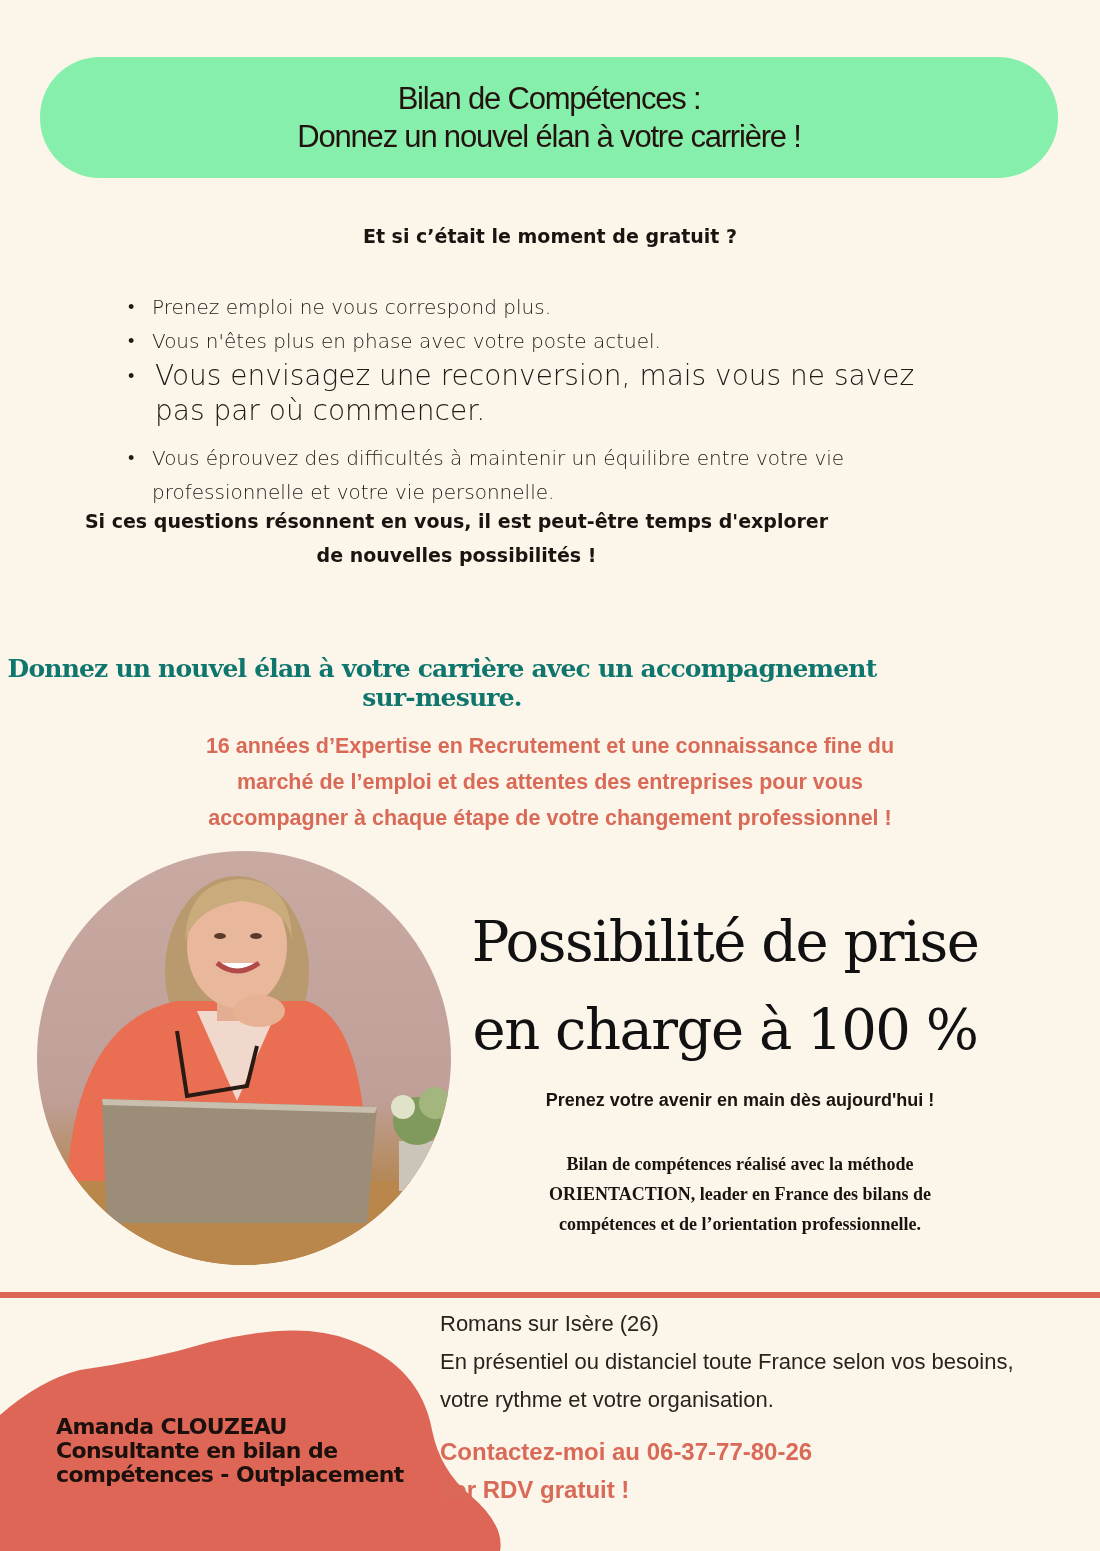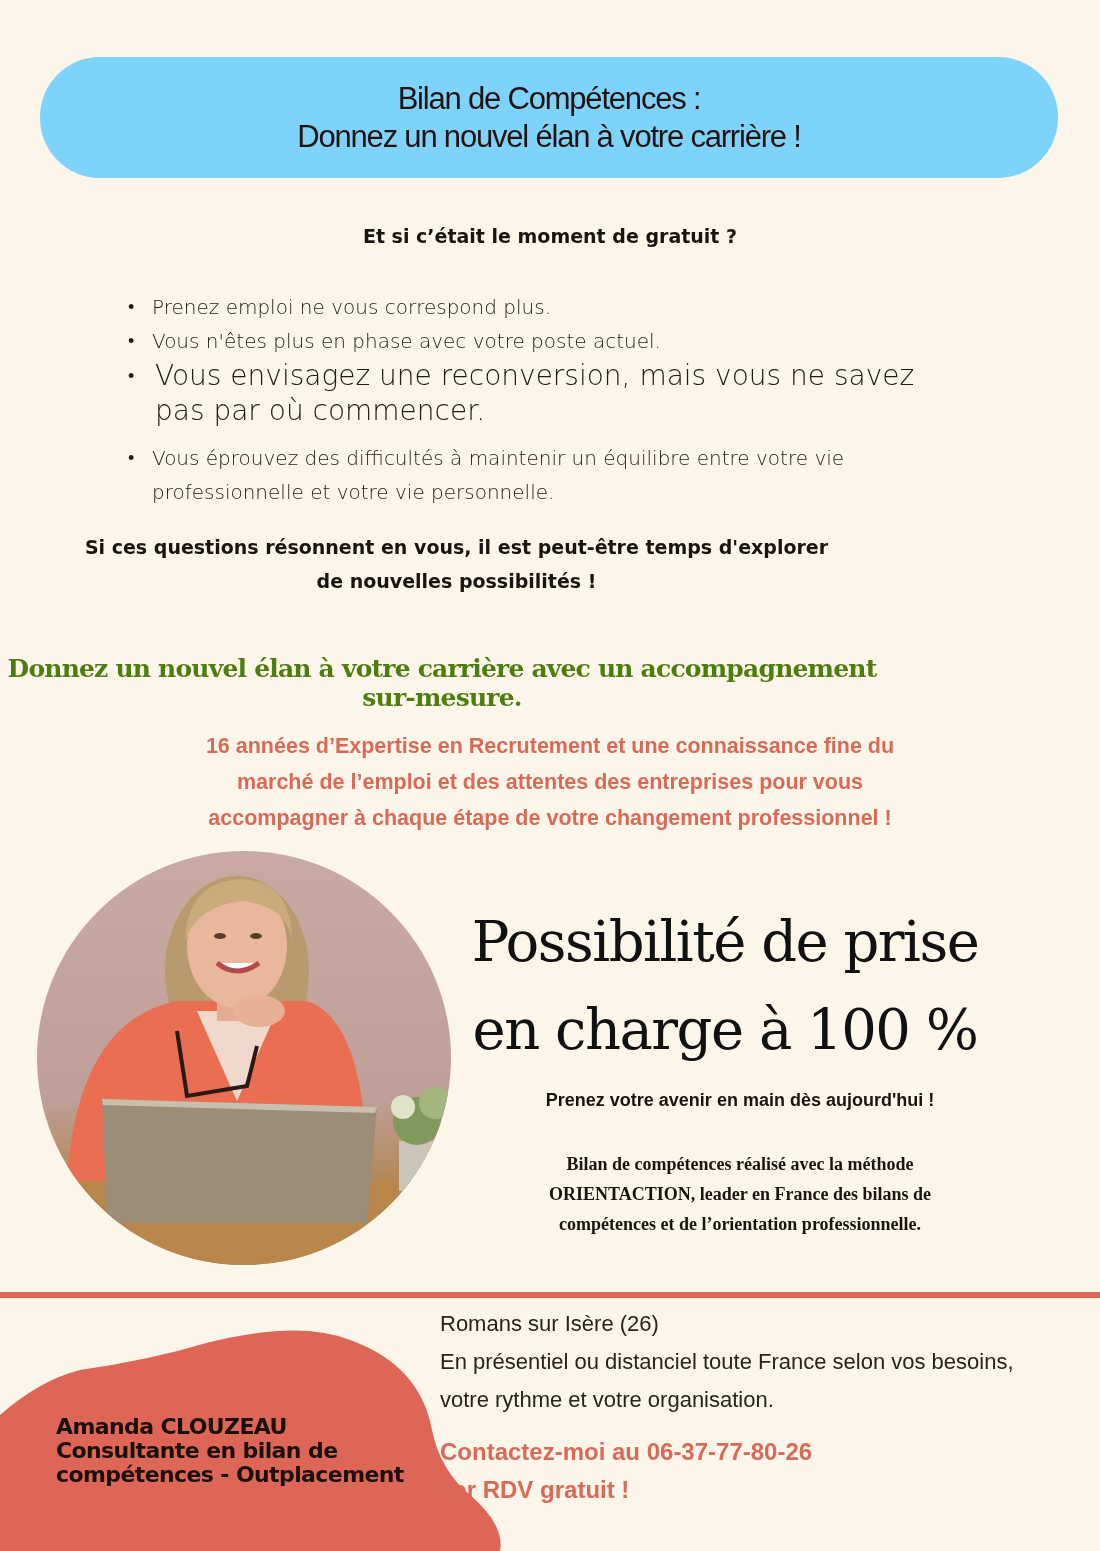--- a/index.html
+++ b/index.html
@@ -5,21 +5,21 @@
   html, body { margin:0; padding:0; }
   body {
     width:1100px; height:1551px; position:relative; overflow:hidden;
     background:#fcf5ea;
     font-family:"Liberation Sans", sans-serif;
     color:#1a1410;
   }
   .abs { position:absolute; }
   .banner {
     left:40px; top:57px; width:1018px; height:121px;
-    background:#7dd3fc; border-radius:60px;
+    background:#86efac; border-radius:60px;
     display:flex; flex-direction:column; align-items:center; justify-content:center;
   }
   .banner span {
     font-family:"Liberation Sans", sans-serif;
     font-size:31px; line-height:38px; color:#24120e; letter-spacing:-1.2px;
   }
   .question {
     left:0; width:1100px; top:225px; text-align:center;
     font-family:"DejaVu Sans", sans-serif; font-weight:bold; font-size:19px; color:#1a1410;
   }
@@ -27,26 +27,26 @@
   .bullets li {
     position:relative; padding-left:24px;
     font-family:"DejaVu Sans", sans-serif; font-size:20px; line-height:34px; color:#1f1a16;
     font-weight:300;
   }
   .bullets li.big { font-size:28px; line-height:35px; padding-left:27px; }
   .bullets li::before {
     content:"•"; position:absolute; left:0; top:0; font-size:18px;
   }
   .resonate {
-    left:0; width:913px; top:530px; text-align:center;
+    left:0; width:913px; top:504px; text-align:center;
     font-family:"DejaVu Sans", sans-serif; font-weight:bold; font-size:19px; line-height:34px;
   }
   .tagline {
     left:0; width:884px; top:654px; text-align:center;
-    font-family:"DejaVu Serif", serif; font-size:25px; letter-spacing:-0.8px; color:#4d7c0f;
+    font-family:"DejaVu Serif", serif; font-size:25px; letter-spacing:-0.8px; color:#0f766e;
     font-weight:bold;
   }
   .expertise {
     left:60px; width:980px; top:728px; text-align:center;
     font-family:"Liberation Sans", sans-serif; font-weight:bold; font-size:21.5px; line-height:36px;
     color:#d96a57;
   }
   .portrait {
     left:37px; top:851px; width:414px; height:414px; border-radius:50%; overflow:hidden;
     background:linear-gradient(180deg,#c9aaa2 0%, #bf9f98 60%, #b58a5b 78%, #a8773f 100%);

